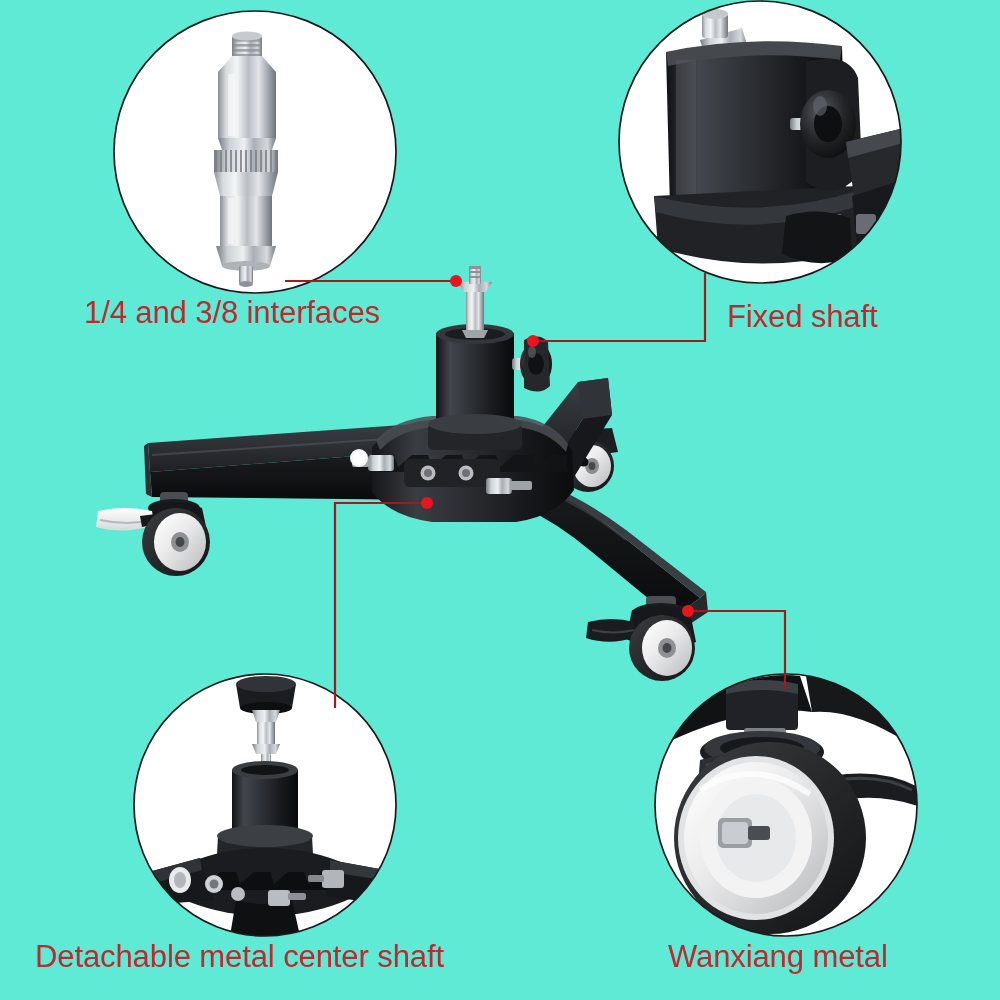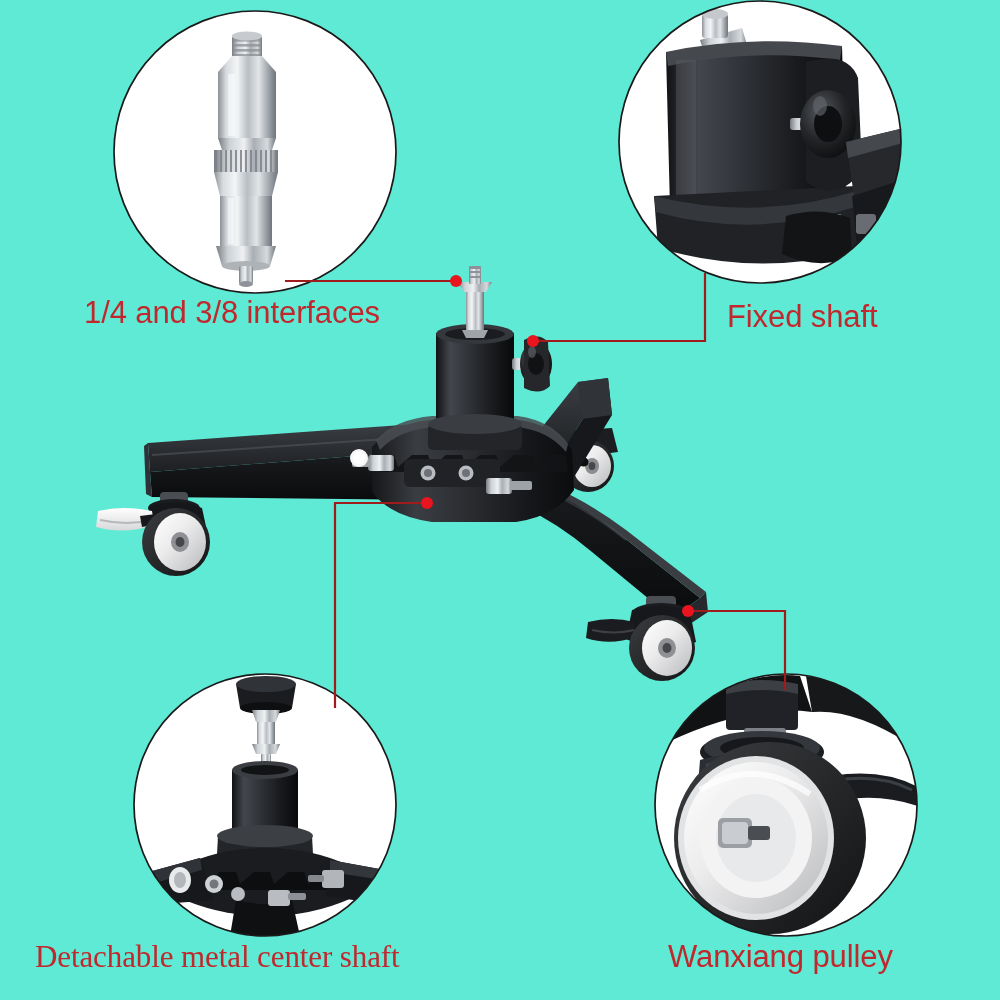--- a/index.html
+++ b/index.html
@@ -32,21 +32,21 @@
     color: #c0282d;
     font-family: "Liberation Sans", sans-serif;
     font-size: 31px;
     font-weight: 400;
     letter-spacing: -0.1px;
     white-space: nowrap;
     line-height: 1;
   }
   #label-interfaces { left: 84px;  top: 297px; }
   #label-knob      { left: 727px;  top: 301px; }
-  #label-shaft     { left: 35px;   top: 941px; font-family: Liberation Serif, serif; }
+  #label-shaft     { left: 35px;   top: 941px; }
   #label-pulley    { left: 668px;  top: 941px; }
 </style>
 </head>
 <body>
 
 <div id="stage">
 
   <svg class="layer" id="svg-art" viewBox="0 0 1000 1000">
     <defs>
 
@@ -439,15 +439,15 @@
       <circle cx="688" cy="611" r="6"></circle>
     </g>
   </svg>
 
   <div class="label" id="label-interfaces">1/4 and 3/8 interfaces</div>
 
   <div class="label" id="label-knob">Fixed shaft</div>
 
   <div class="label" id="label-shaft">Detachable metal center shaft</div>
 
-  <div class="label" id="label-pulley">Wanxiang pulley</div>
+  <div class="label" id="label-pulley">Wanxiang metal</div>
 
 </div>
 
 </body></html>

